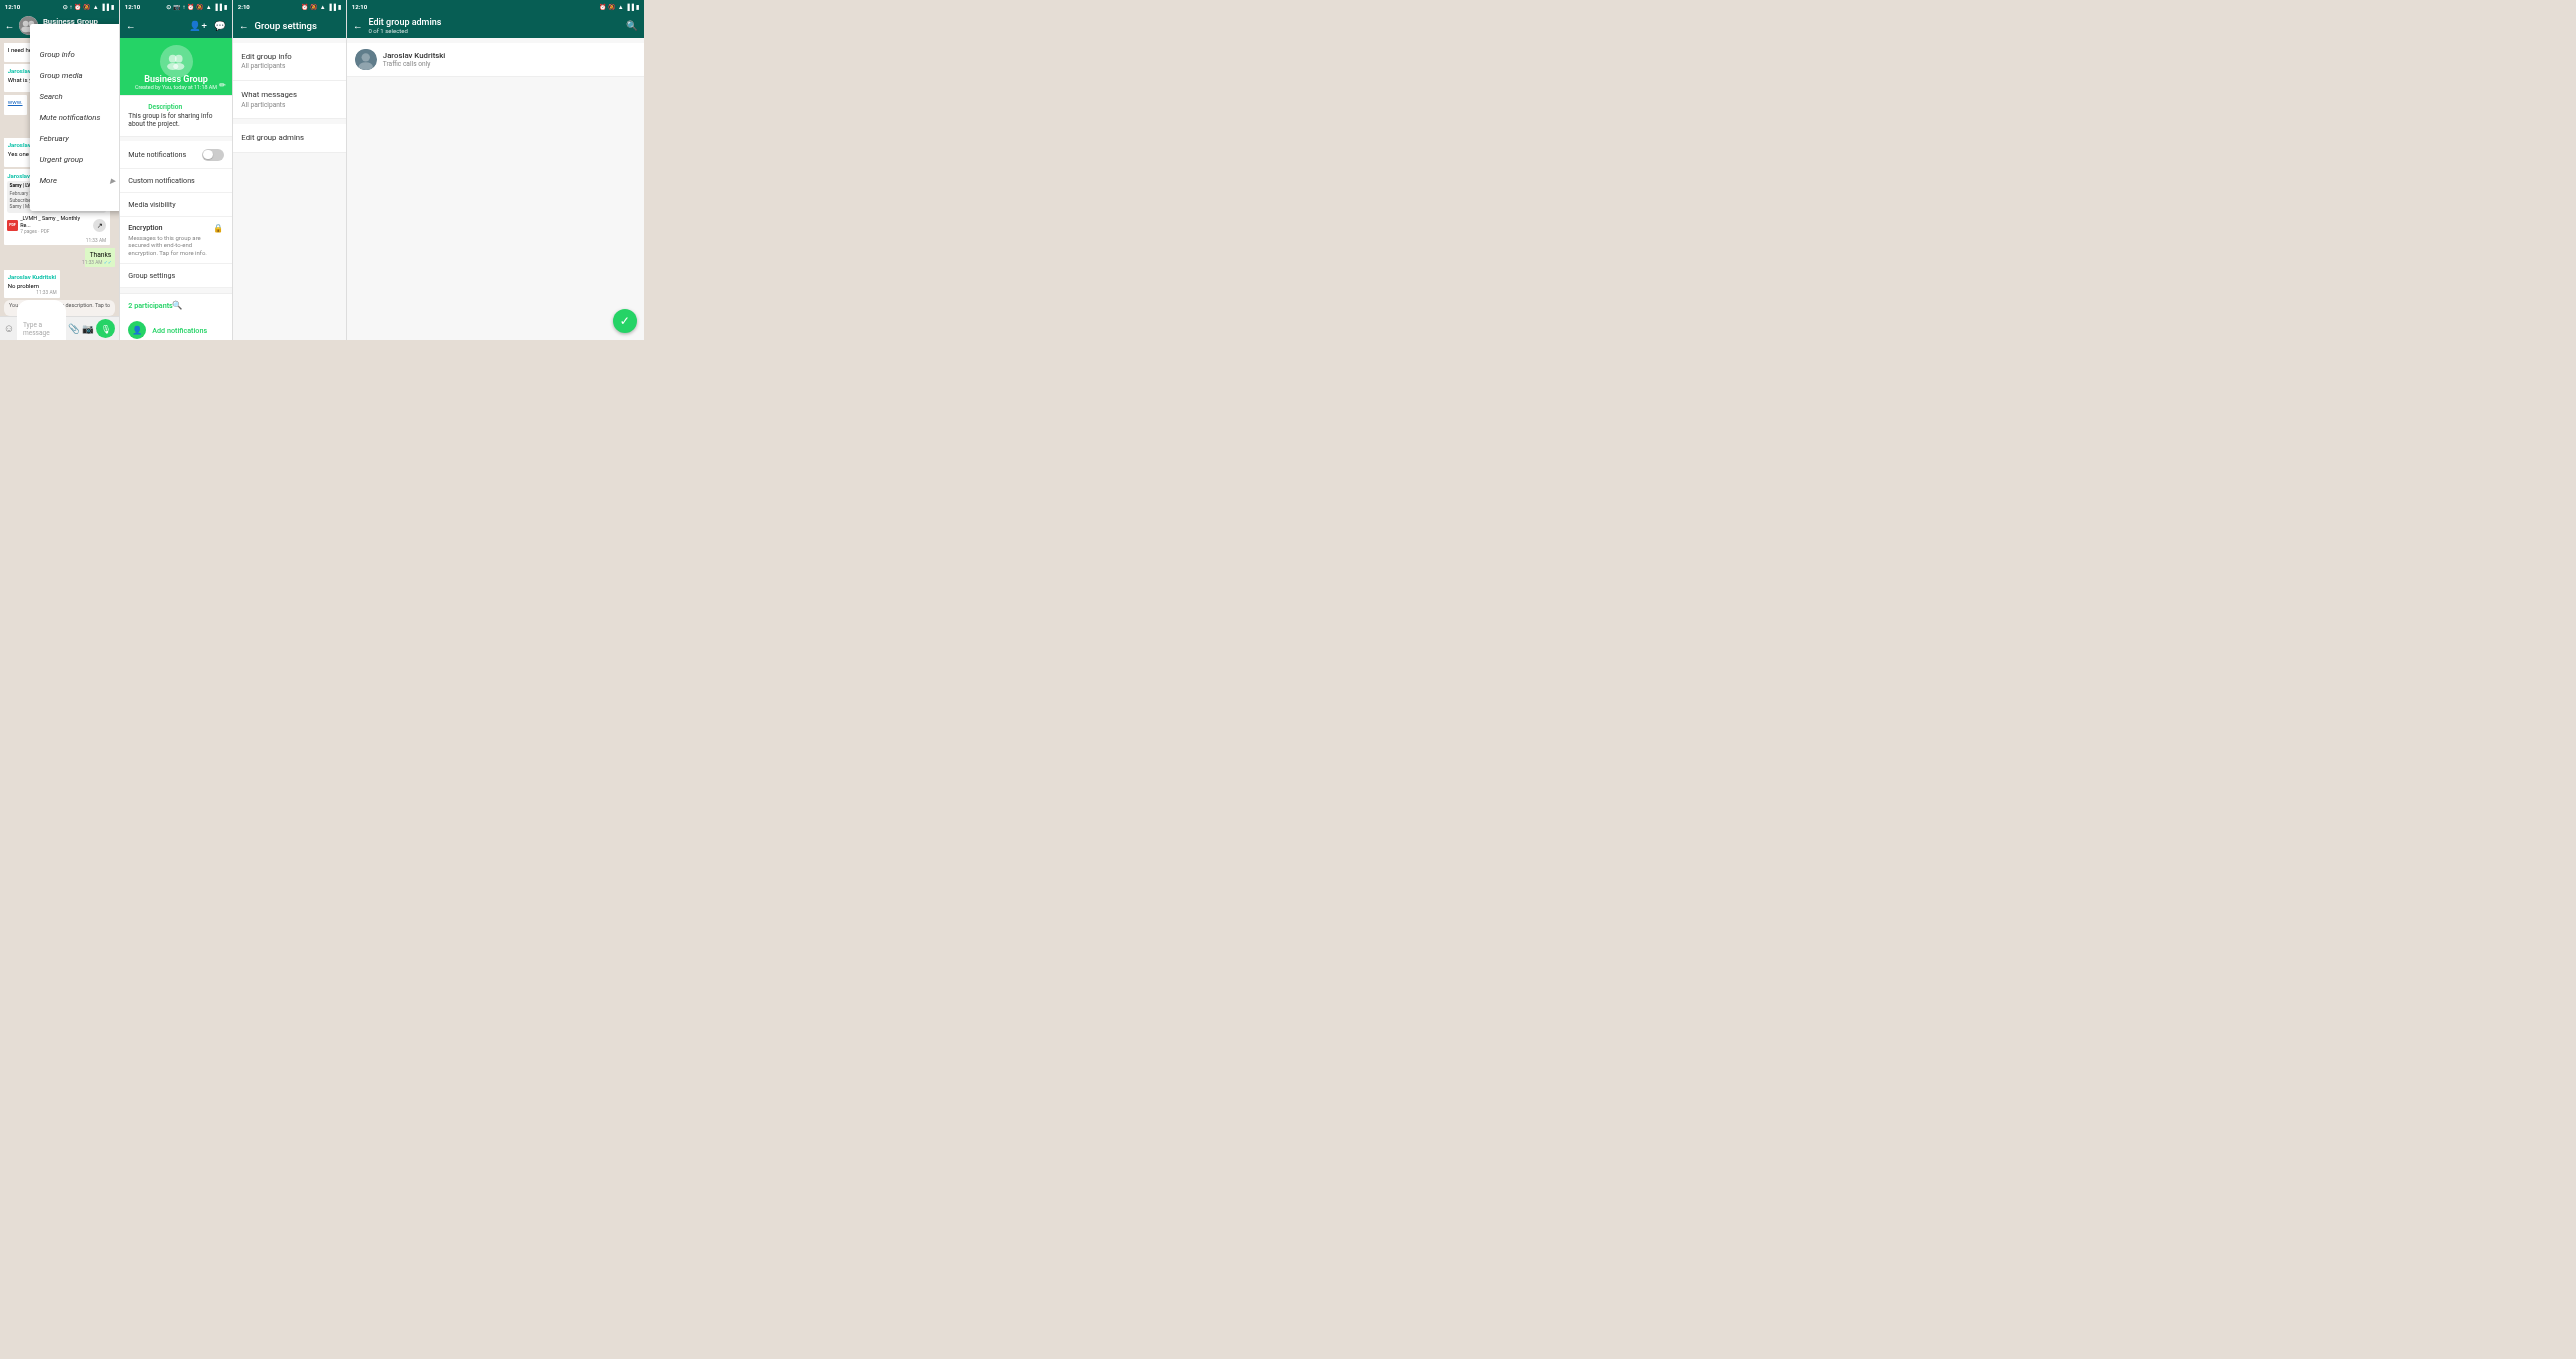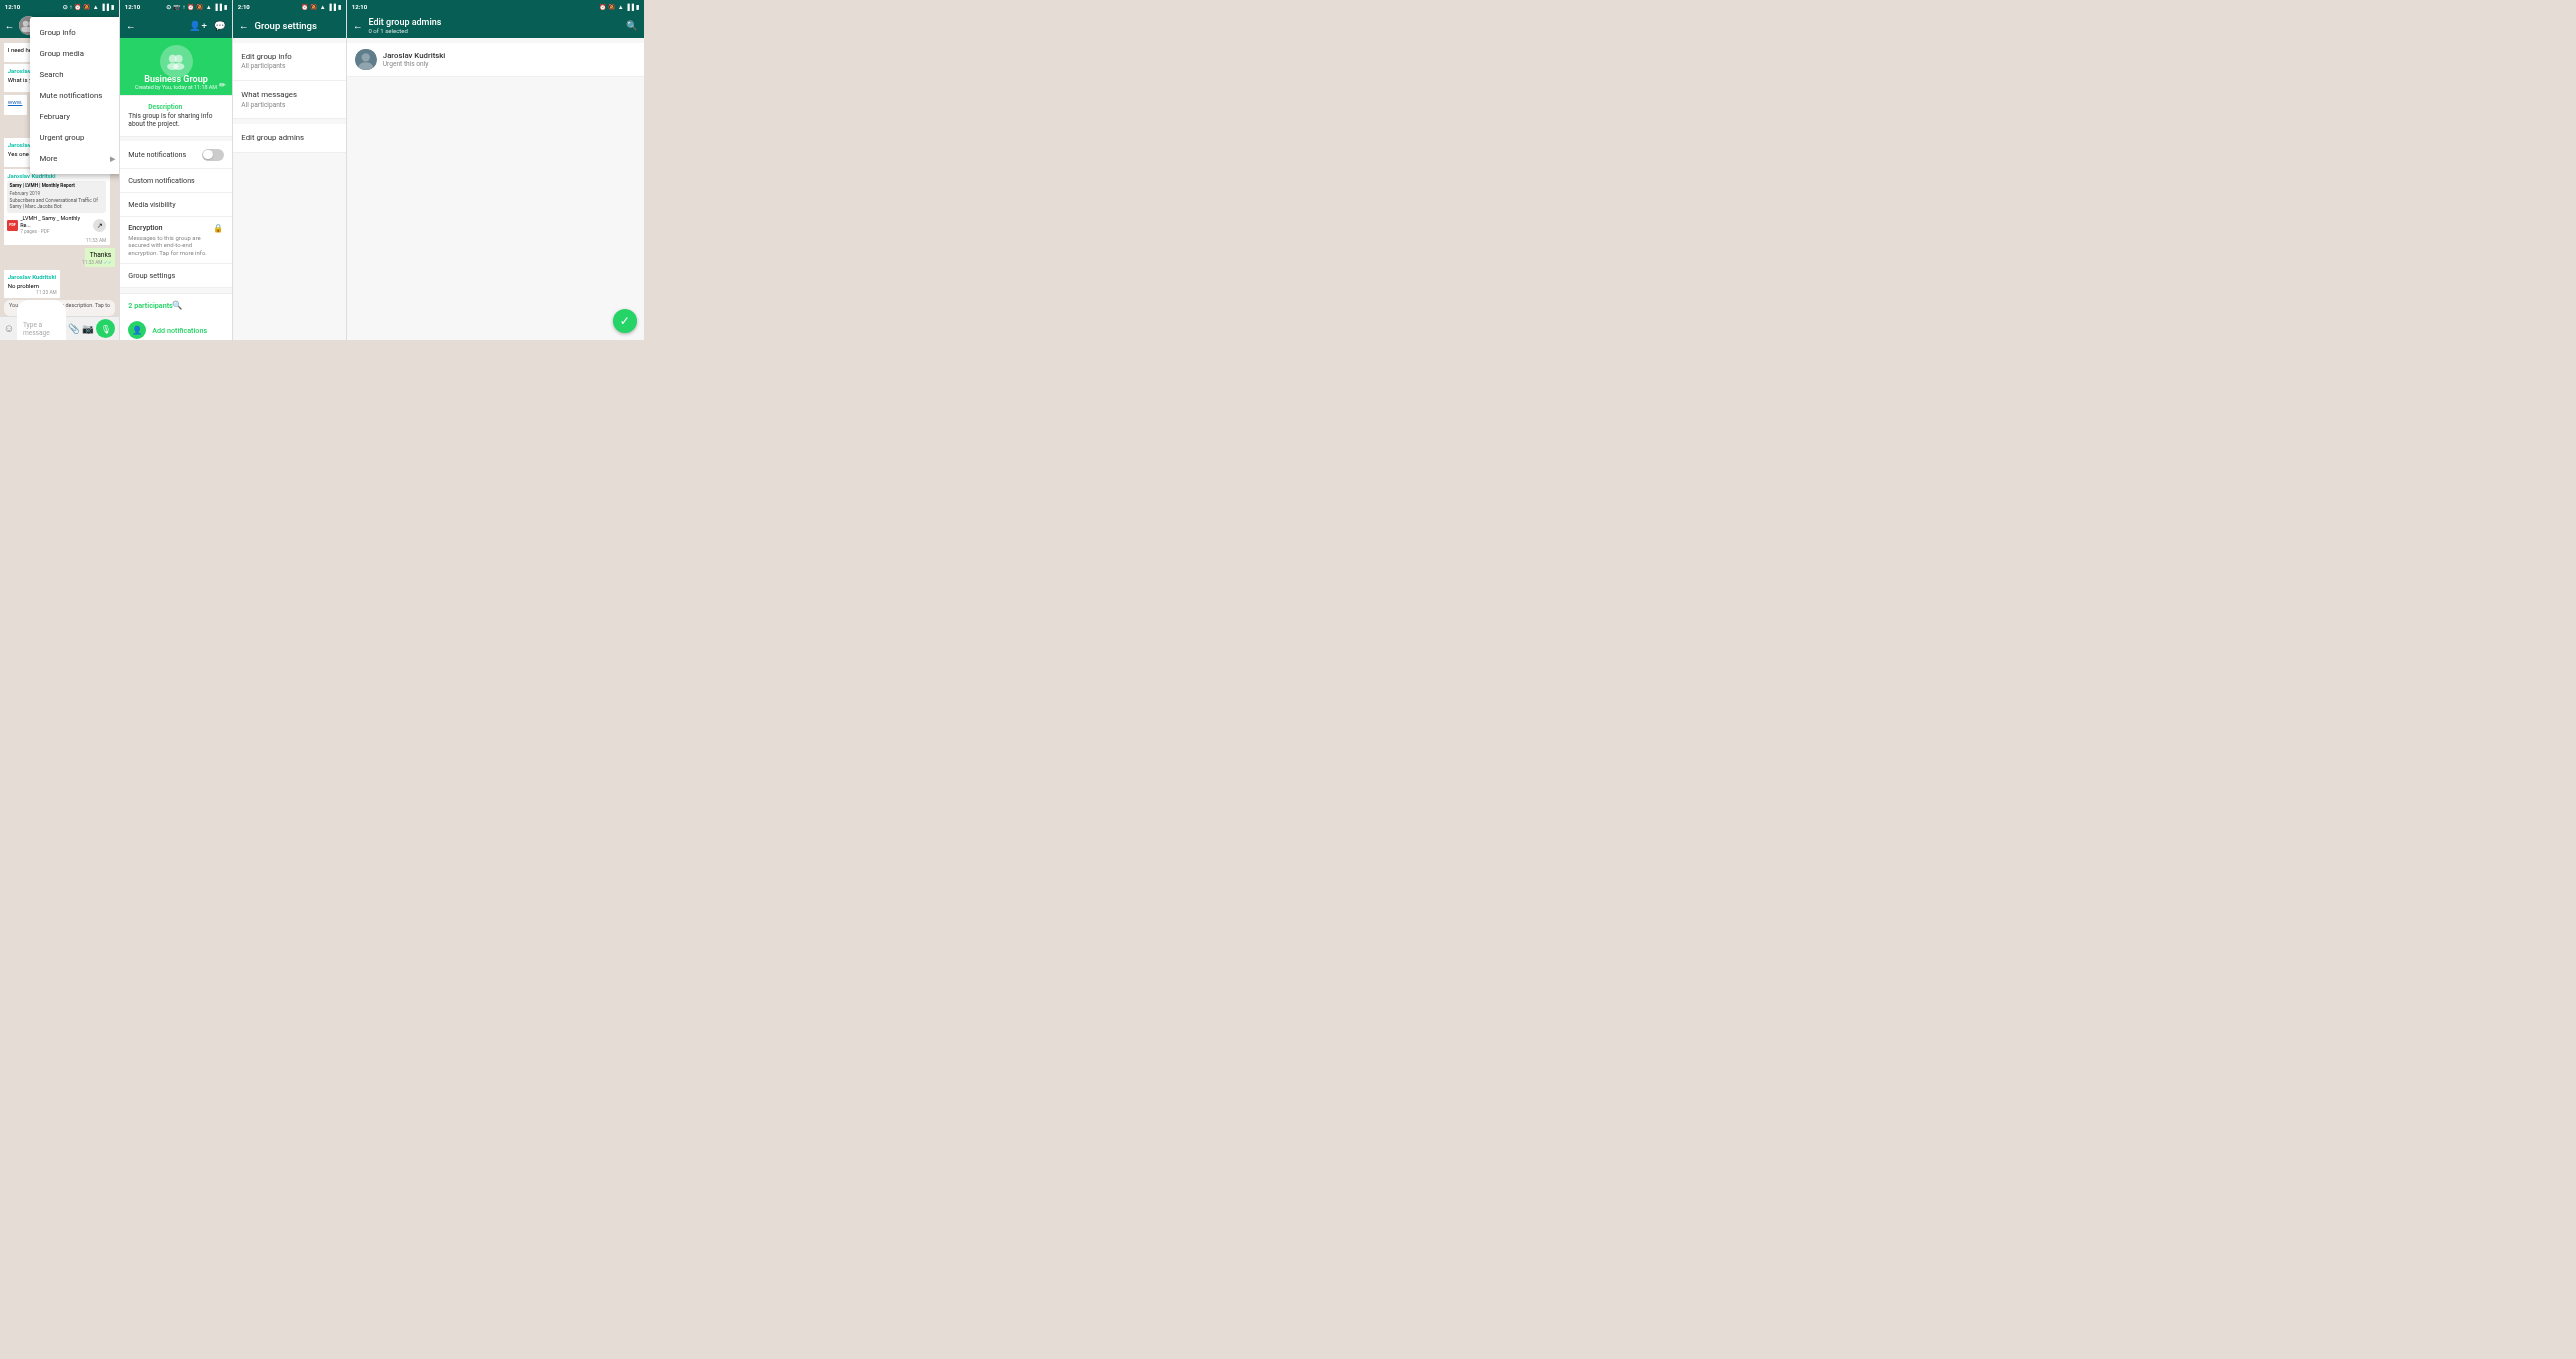--- a/index.html
+++ b/index.html
@@ -164,28 +164,29 @@
       width: 19px; height: 19px;
       background: #25d366;
       border-radius: 50%;
       display: flex; align-items: center; justify-content: center;
       color: white; font-size: 8.3px;
     }
 
     
     .context-menu-overlay {
       position: absolute;
-      top: 17px;
+      top: 24px;
       left: 30px;
       background: white;
       border-radius: 2.4px;
       box-shadow: 0 1.2px 6px rgba(0,0,0,0.3);
       z-index: 100;
       width: 95px;
-      padding: 5px 0;
+      padding: 20px 0;
+      font-style: italic;
     }
     .menu-item {
       padding: 6px 9.5px;
       font-size: 7.8px;
       color: #333;
       cursor: pointer;
       display: flex;
       align-items: center;
       justify-content: space-between;
     }
@@ -694,21 +695,21 @@
       <div class="contact-avatar">
 
         <svg viewBox="0 0 36 36" style="width:21.5px;height:21.5px;">
           <circle cx="18" cy="18" r="18" fill="#607d8b"></circle>
           <circle cx="18" cy="14" r="7" fill="#90a4ae"></circle>
           <ellipse cx="18" cy="30" rx="12" ry="8" fill="#90a4ae"></ellipse>
         </svg>
       </div>
       <div class="contact-info">
         <div class="contact-name">Jaroslav Kudritski</div>
-        <div class="contact-sub">Urgent this only</div>
+        <div class="contact-sub">Traffic calls only</div>
       </div>
     </div>
   </div>
 
   <div class="fab">
     <span>✓</span>
   </div>
 </div>
 
 

